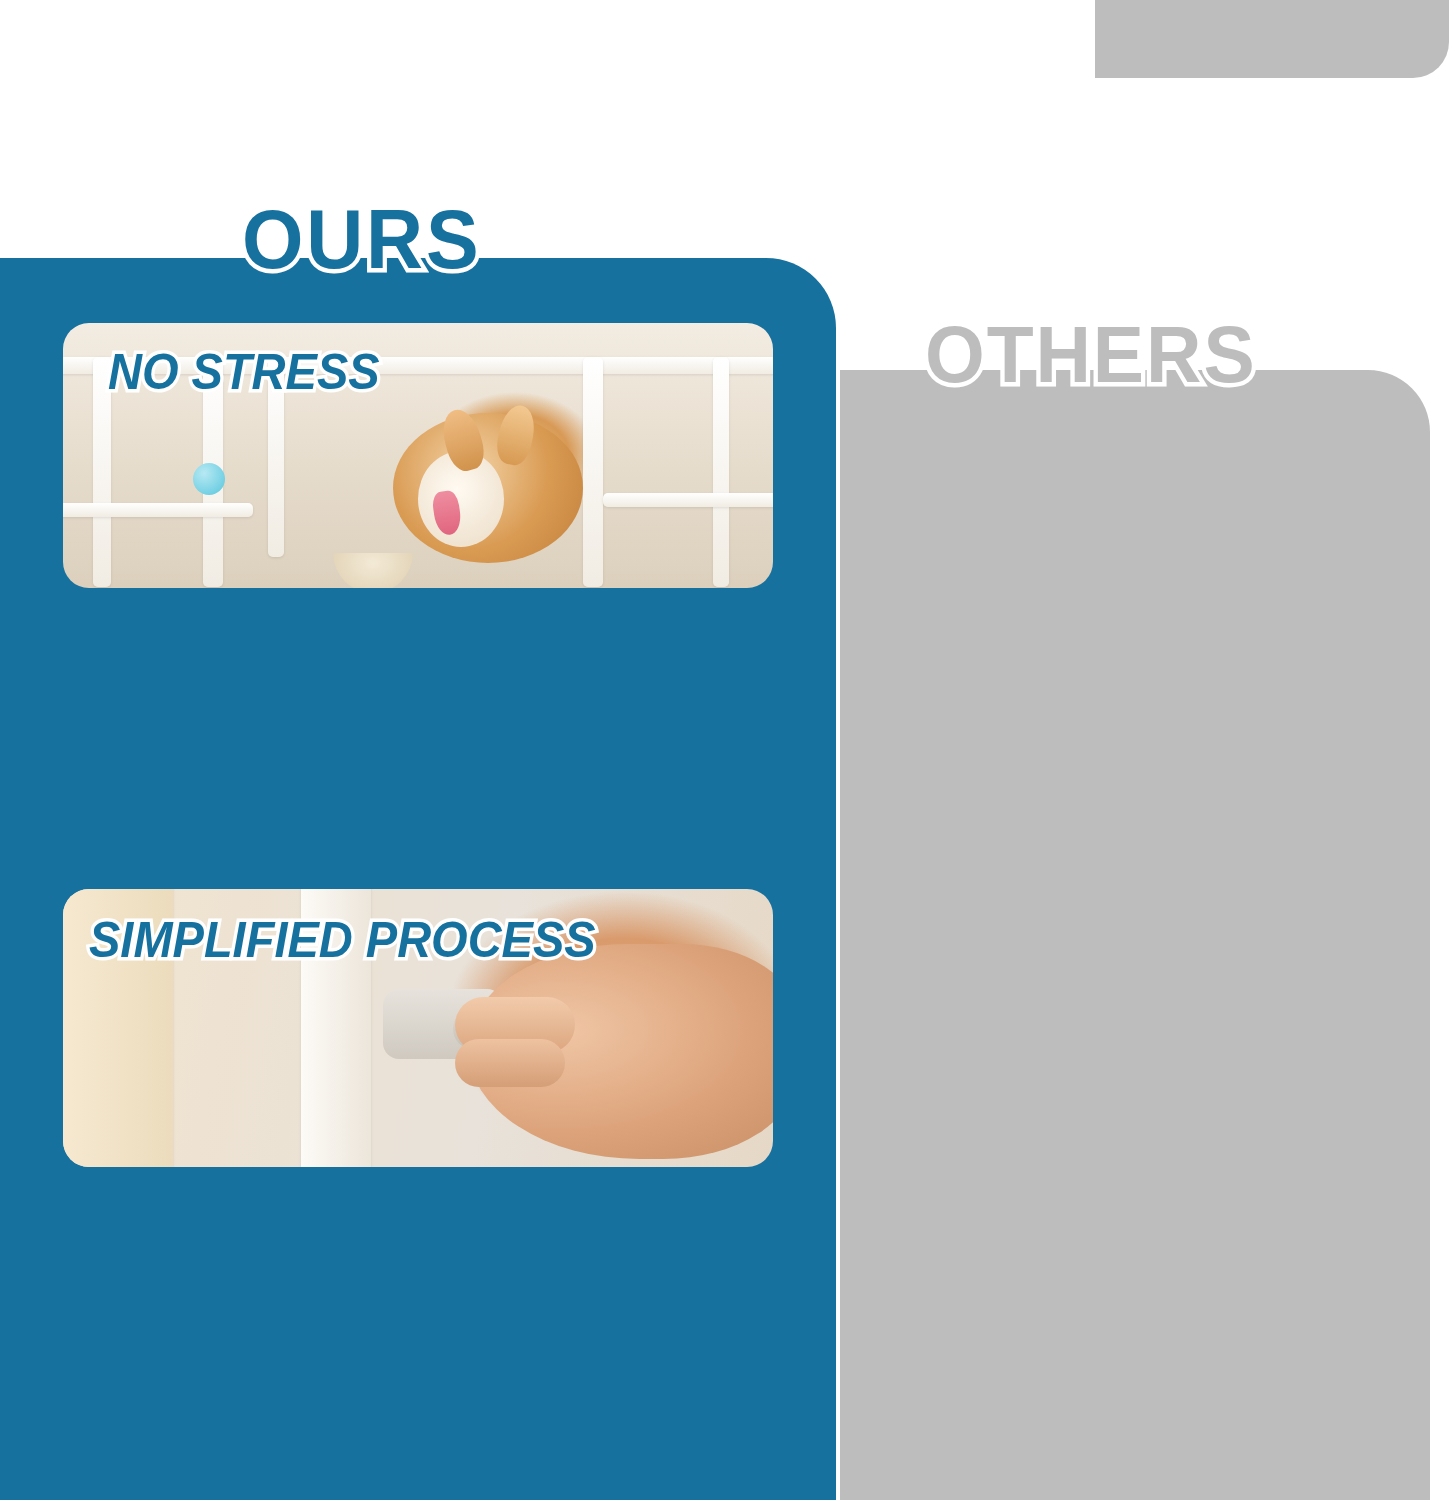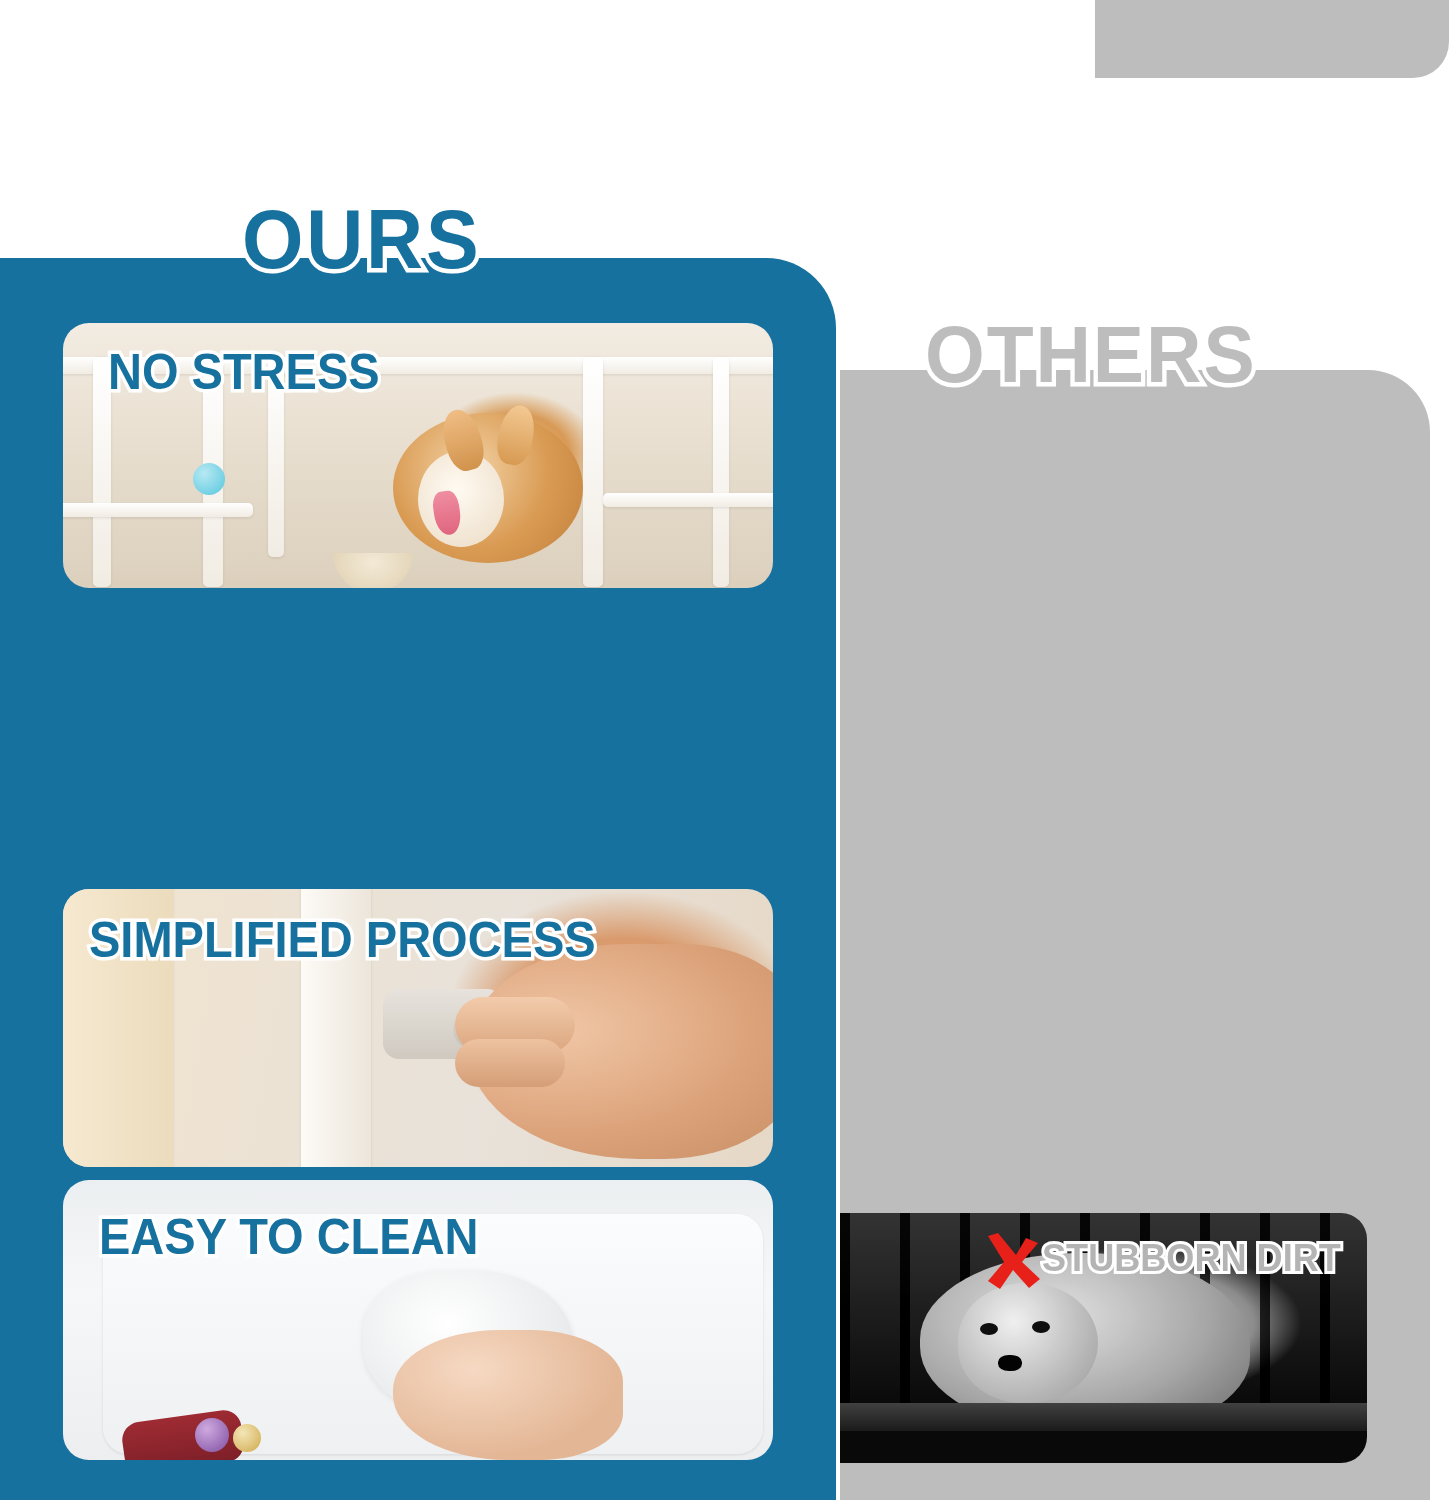--- a/index.html
+++ b/index.html
@@ -114,20 +114,21 @@
     paint-order: stroke fill;
     transform: scaleX(0.96);
     transform-origin: left center;
   }
 
   
   .card {
     position: absolute;
     overflow: hidden;
     z-index: 4;
+    font-style: italic;
   }
   .card-ours {
     left: 63px;
     width: 710px;
     border-radius: 26px;
   }
   .card-others {
     left: 840px;
     width: 527px;
   }
@@ -283,46 +284,18 @@
       <div class="slat" style="left:-10px;top:-10px;width:120px;height:300px;background:linear-gradient(90deg,#f7ead2,#ecdcbd);"></div>
       <div class="blob" style="left:320px;top:100px;width:120px;height:70px;background:linear-gradient(#e7e3dc,#cfc9c0);border-radius:16px;"></div>
       <div class="blob" style="left:390px;top:120px;width:80px;height:40px;background:linear-gradient(#dfdad2,#c6c0b6);border-radius:20px;"></div>
       <div class="blob" style="left:405px;top:55px;width:330px;height:215px;background:radial-gradient(ellipse at 28% 40%, #f0c6a5 0%, #dda47c 55%, #c88e66 100%);border-radius:52% 38% 44% 56%;"></div>
       <div class="blob" style="left:392px;top:108px;width:120px;height:56px;background:linear-gradient(#f2cbab,#dba67f);border-radius:28px;"></div>
       <div class="blob" style="left:392px;top:150px;width:110px;height:48px;background:linear-gradient(#eec2a0,#d49e77);border-radius:24px;"></div>
     </div>
     <div class="card-label label-blue" style="left:26px;top:26px;">SIMPLIFIED PROCESS</div>
   </div>
 
-  <div class="card card-ours" style="top:1180px;height:280px;">
-    <div class="photo ph-easyclean">
-      <div class="slat" style="left:40px;top:34px;width:660px;height:240px;background:linear-gradient(#fbfcfd,#eef0f2);border-radius:26px;"></div>
-      <div class="blob" style="left:300px;top:90px;width:210px;height:150px;background:radial-gradient(ellipse at 40% 35%, #ffffff 0%, #e7e9ea 75%);border-radius:40% 48% 42% 50%;box-shadow:0 2px 6px rgba(0,0,0,0.08);"></div>
-      <div class="blob" style="left:330px;top:150px;width:230px;height:130px;background:radial-gradient(ellipse at 35% 30%, #f6d9c3 0%, #e3b695 70%);border-radius:46% 40% 36% 50%;"></div>
-      <div class="blob" style="left:60px;top:236px;width:120px;height:52px;background:linear-gradient(#9e2b33,#7d1f28);border-radius:18px;transform:rotate(-8deg);"></div>
-      <div class="blob" style="left:132px;top:238px;width:34px;height:34px;background:radial-gradient(circle at 35% 32%, #cfa9e0, #7e4fa0);"></div>
-      <div class="blob" style="left:170px;top:244px;width:28px;height:28px;background:radial-gradient(circle at 35% 32%, #f4e6b8, #cfa94a);"></div>
-    </div>
-    <div class="card-label label-blue" style="left:36px;top:32px;">EASY TO CLEAN</div>
-  </div>
-
-
-
-
-  <div class="card card-others r4" style="top:1213px;height:250px;">
-    <div class="photo gray ph-stubborn">
-      <div class="blob" style="left:80px;top:40px;width:330px;height:180px;background:radial-gradient(ellipse at 40% 35%, #ded9d1 0%, #a8a39b 55%, #6c6862 100%);border-radius:48% 50% 42% 48%;"></div>
-      <div class="blob" style="left:118px;top:70px;width:140px;height:120px;background:radial-gradient(ellipse at 40% 32%, #e9e5dd, #9a958d);border-radius:48% 50% 50% 46%;"></div>
-      <div class="blob" style="left:140px;top:110px;width:18px;height:12px;background:#181818;border-radius:50%;"></div>
-      <div class="blob" style="left:192px;top:108px;width:18px;height:12px;background:#181818;border-radius:50%;"></div>
-      <div class="blob" style="left:158px;top:142px;width:24px;height:16px;background:#0e0e0e;border-radius:45%;"></div>
-      <div class="bar-dark" style="left:0;top:190px;width:100%;height:28px;background:linear-gradient(#4a4640,#26241f);"></div>
-      <div class="bar-dark" style="left:0;top:218px;width:100%;height:32px;background:#141414;"></div>
-    </div>
-    <div class="x-mark" style="left:142px;top:18px;">
-      <svg viewBox="0 0 62 62" width="62" height="62">
-        <path d="M6 5 L16 2 L34 24 L44 7 L56 12 L40 31 L58 48 L47 57 L31 39 L18 58 L6 50 L22 31 Z" fill="#e8201a"></path>
-      </svg>
-    </div>
-    <div class="card-label label-gray" style="left:202px;top:26px;">STUBBORN DIRT</div>
-  </div>
+
+
+
+
 
 </div>
 
 </body></html>

